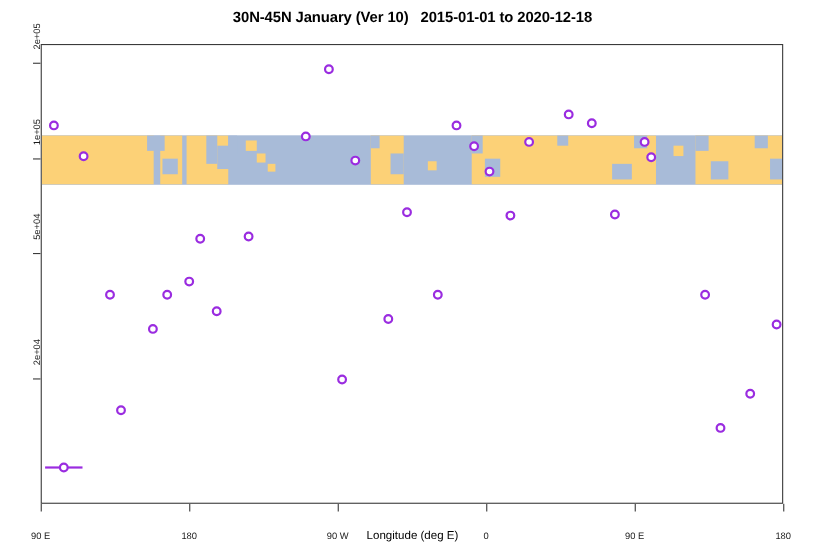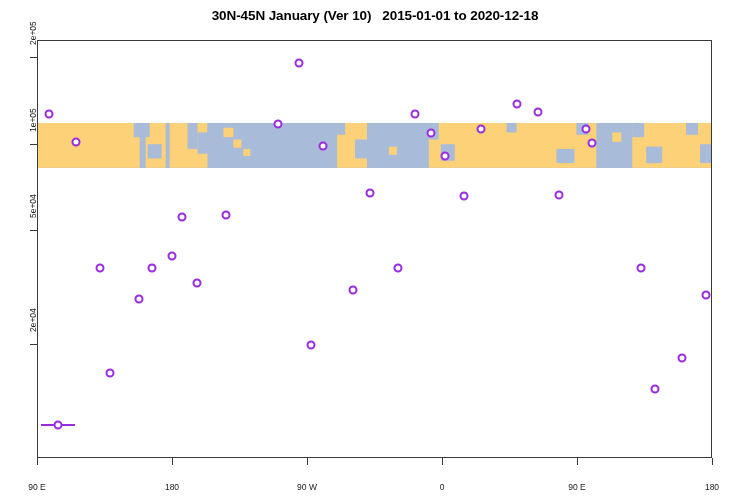--- a/index.html
+++ b/index.html
@@ -70,20 +70,21 @@
   }
 </style>
 </head>
 <body>
 
 <div id="stage">
 
   <div class="title">30N-45N January (Ver 10)   2015-01-01 to 2020-12-18</div>
 
   <div class="axis-title-y">N Total</div>
+  <div class="axis-title-x">Longitude (deg E)</div>
 
   <div id="ytick-layer">
       <div class="ytick" style="top: 57.3941px;"></div>
       <div style="position: absolute; right: 722px; top: 57.3941px; font-size: 8.5px; color: rgb(26, 26, 26); white-space: nowrap; writing-mode: vertical-rl; transform: rotate(180deg) translateY(50%); transform-origin: 100% 0px;">2e+05</div>
       <div class="ytick" style="top: 143.66px;"></div>
       <div style="position: absolute; right: 722px; top: 143.66px; font-size: 8.5px; color: rgb(26, 26, 26); white-space: nowrap; writing-mode: vertical-rl; transform: rotate(180deg) translateY(50%); transform-origin: 100% 0px;">1e+05</div>
       <div class="ytick" style="top: 229.926px;"></div>
       <div style="position: absolute; right: 722px; top: 229.926px; font-size: 8.5px; color: rgb(26, 26, 26); white-space: nowrap; writing-mode: vertical-rl; transform: rotate(180deg) translateY(50%); transform-origin: 100% 0px;">5e+04</div>
       <div class="ytick" style="top: 343.963px;"></div>
       <div style="position: absolute; right: 722px; top: 343.963px; font-size: 8.5px; color: rgb(26, 26, 26); white-space: nowrap; writing-mode: vertical-rl; transform: rotate(180deg) translateY(50%); transform-origin: 100% 0px;">2e+04</div>

